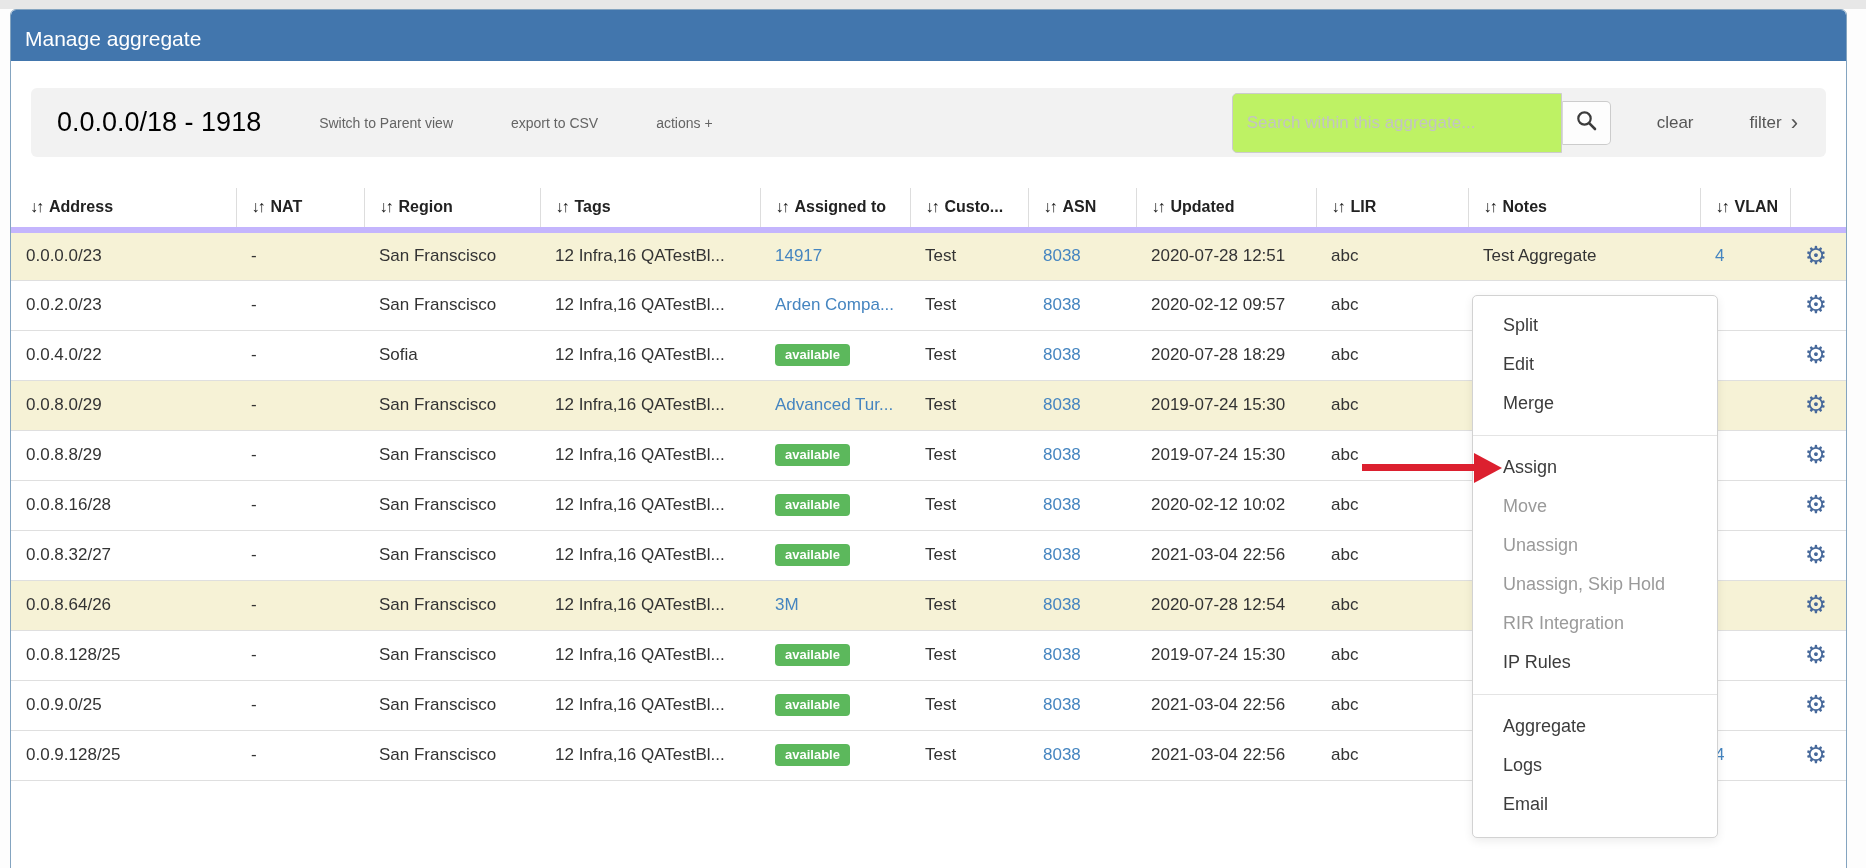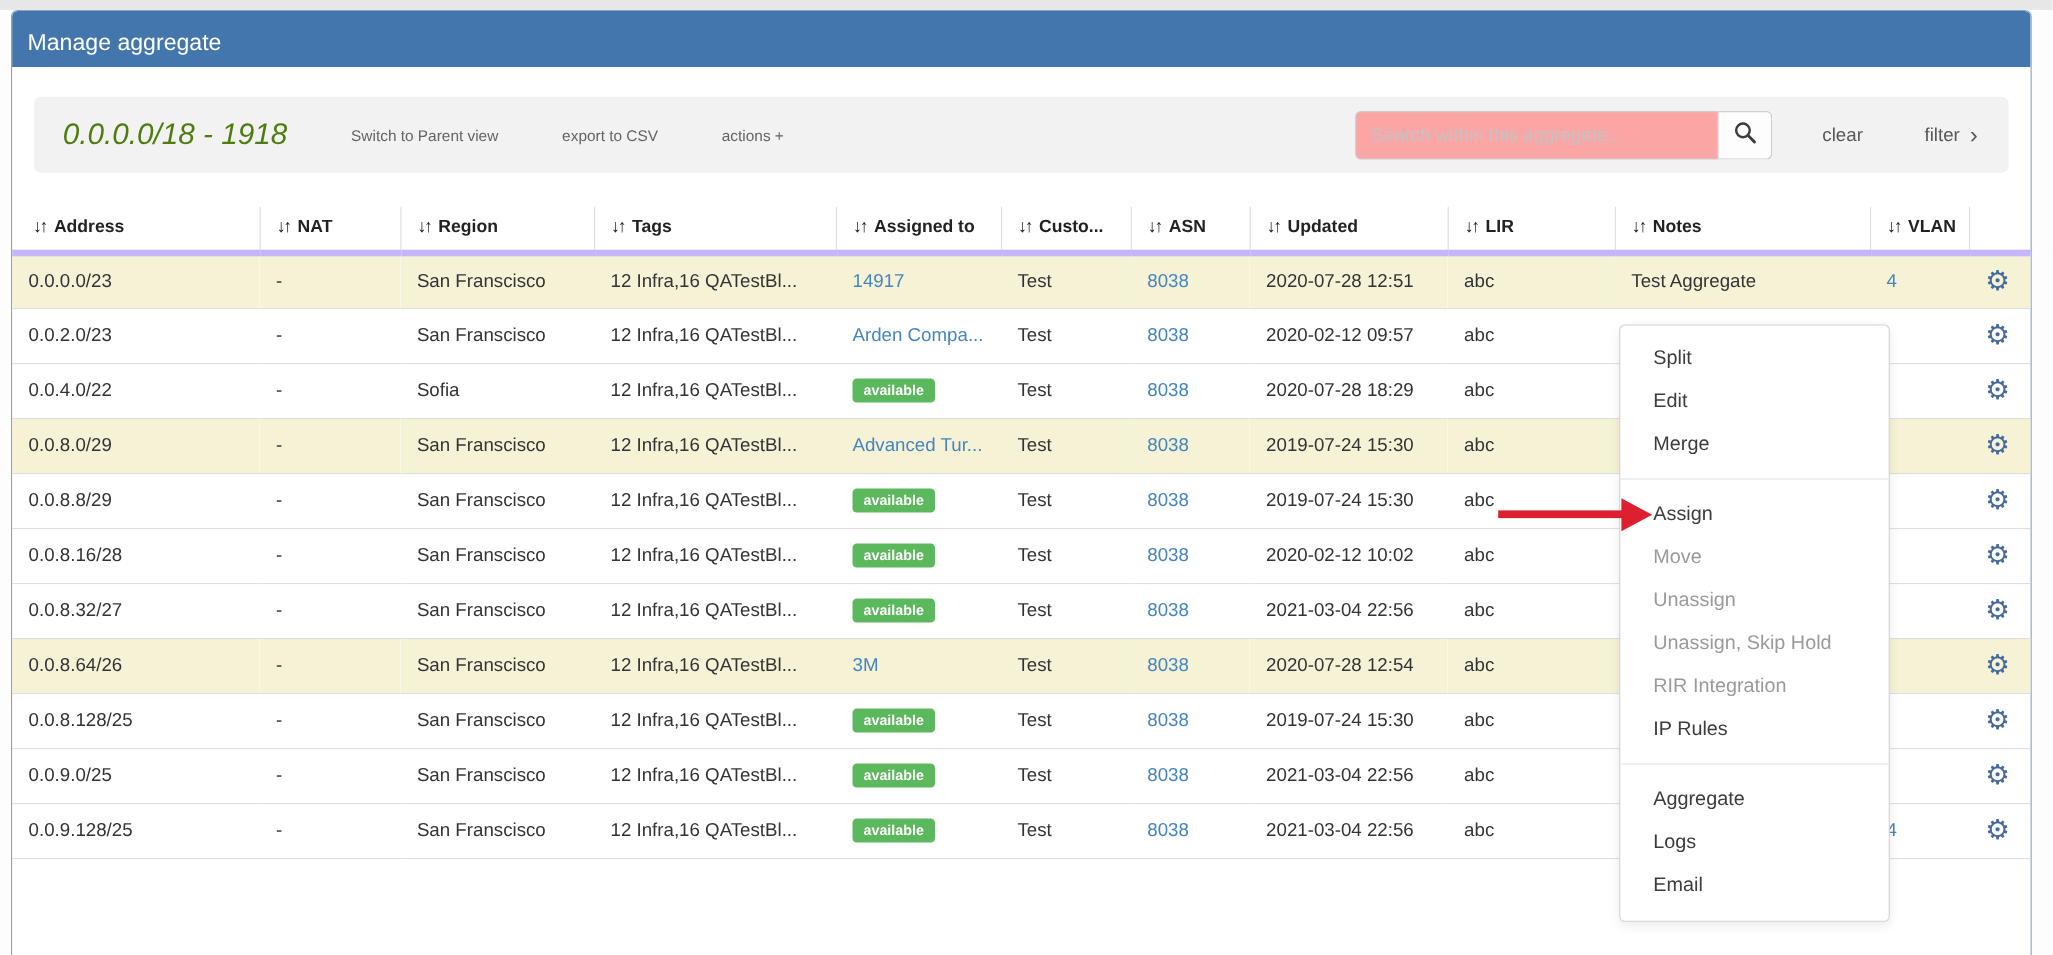--- a/index.html
+++ b/index.html
@@ -19,26 +19,26 @@
     height: 51px; background: #4276ad; color: #ffffff;
     font-size: 21px; line-height: 58px; padding-left: 14px;
     border-radius: 5px 5px 0 0;
   }
 
   
   .toolbar {
     margin: 27px 20px 0 20px; height: 69px; background: #f2f2f2;
     border-radius: 6px; display: flex; align-items: center;
   }
-  .agg-title { font-size: 27px; color: #4d7c0f; margin-left: 26px; font-style: italic; }
+  .agg-title { font-size: 27px; color: #000000; margin-left: 26px; }
   .tb-link { font-size: 14px; color: #646464; margin-left: 58px; cursor: pointer; white-space: nowrap; }
   .toolbar-right { margin-left: auto; display: flex; align-items: center; margin-right: 28px; }
   .search-input {
-    width: 330px; height: 44px; border: 1px solid #cccccc; border-radius: 5px 0 0 5px;
-    padding: 0 14px; font-size: 17px; color: #555; background: #fca5a5; outline: none;
+    width: 330px; height: 60px; border: 1px solid #cccccc; border-radius: 5px 0 0 5px;
+    padding: 0 14px; font-size: 17px; color: #555; background: #bef264; outline: none;
     font-family: "Liberation Sans", sans-serif;
   }
   .search-input::placeholder { color: #c3c3c3; }
   .search-btn {
     width: 49px; height: 44px; border: 1px solid #cccccc; border-left: 1px solid #d8d8d8;
     border-radius: 0 5px 5px 0; background: #fdfdfd; cursor: pointer;
     display: flex; align-items: center; justify-content: center;
   }
   .clear-link { font-size: 17px; color: #565656; margin-left: 46px; cursor: pointer; }
   .filter-link { font-size: 17px; color: #565656; margin-left: 56px; cursor: pointer; display: flex; align-items: center; }

